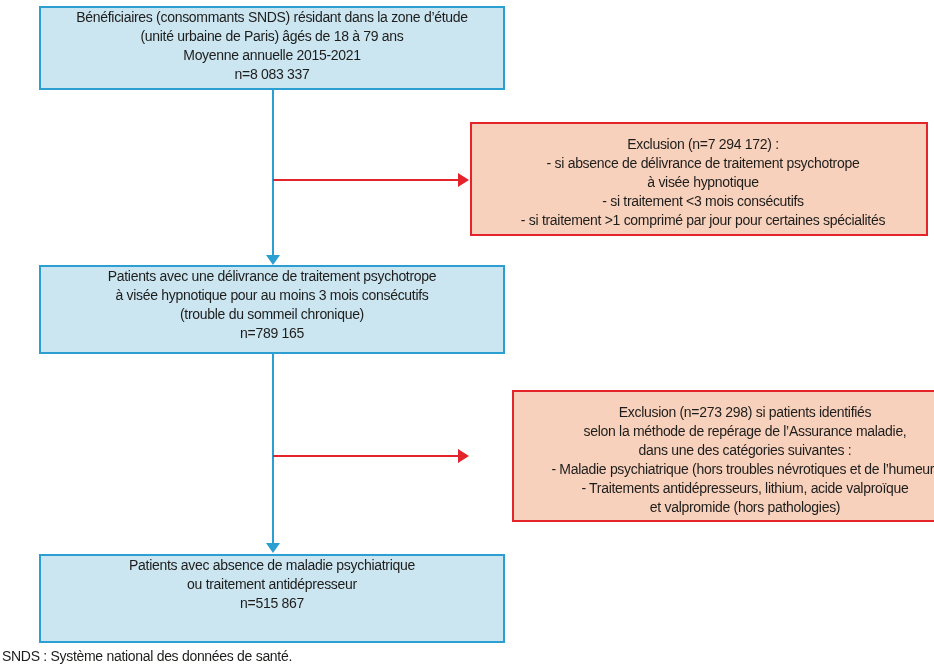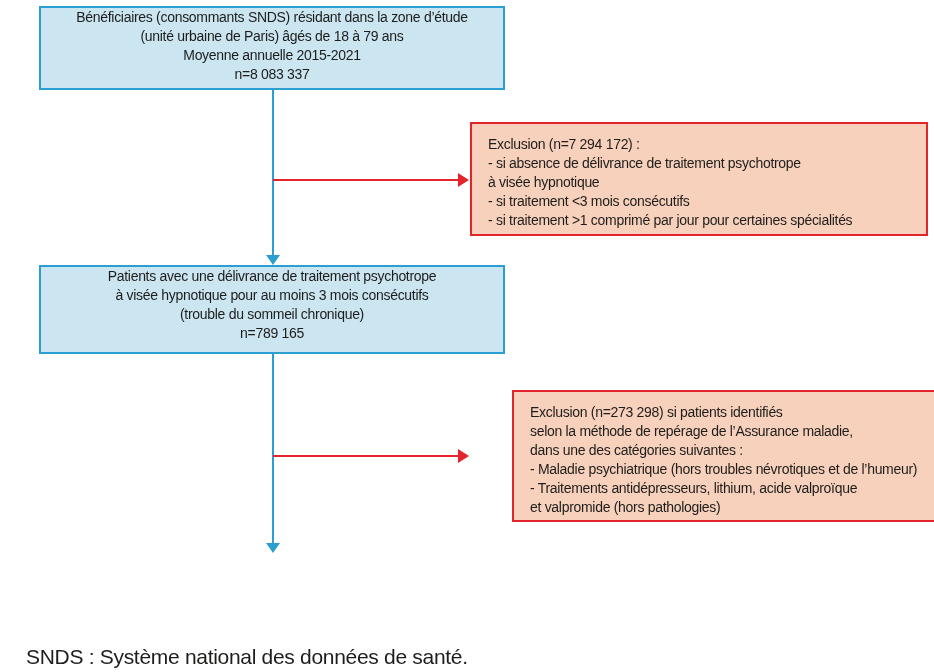--- a/index.html
+++ b/index.html
@@ -23,21 +23,21 @@
   .box.blue {
     background: var(--blue-fill);
     border: 2px solid var(--blue-border);
     display: flex;
     justify-content: center;
     text-align: center;
   }
   .box.red {
     background: var(--red-fill);
     border: 2px solid var(--red-border);
-    text-align: left;
+    text-align: center;
     padding: 11px 8px 0 16px;
   }
   .pop-box   { left: 39px;  top: 6px;   width: 466px; height: 84px;  }
   .coh-box   { left: 39px;  top: 265px; width: 466px; height: 89px;  }
   .fin-box   { left: 39px;  top: 554px; width: 466px; height: 89px;  }
   .exc1-box  { left: 470px; top: 122px; width: 458px; height: 114px; }
   .exc2-box  { left: 470px; top: 390px; width: 458px; height: 132px; margin-left: 42px; }
 
   .vline {
     position: absolute;
@@ -69,25 +69,24 @@
   .hhead.r1 { left: 458px; top: 173px; }
   .vline.a2 { left: 272px; top: 354px; height: 190px; }
   .vhead.a2 { left: 266px; top: 543px; }
   .hline.r2 { left: 273px; top: 455px; width: 186px; }
   .hhead.r2 { left: 458px; top: 449px; }
 
   .footnote {
     position: absolute;
     left: 2px;
     top: 647px;
-    font-size: 21px;
+    font-size: 14px;
     line-height: 19px;
     letter-spacing: -0.3px;
     color: #1d1d1b;
-    margin-left: 24px;
   }
 </style>
 </head>
 <body>
 
 <div class="canvas">
 
   <div class="box blue pop-box">
     <span class="txt">Bénéficiaires (consommants SNDS) résidant dans la zone d’étude
 (unité urbaine de Paris) âgés de 18 à 79 ans
@@ -124,16 +123,21 @@
 
   <div class="box red exc2-box">
     <span class="txt">Exclusion (n=273 298) si patients identifiés
 selon la méthode de repérage de l’Assurance maladie,
 dans une des catégories suivantes :
 - Maladie psychiatrique (hors troubles névrotiques et de l’humeur)
 - Traitements antidépresseurs, lithium, acide valproïque
 et valpromide (hors pathologies)</span>
   </div>
 
+  <div class="box blue fin-box">
+    <span class="txt">Patients avec absence de maladie psychiatrique
+ou traitement antidépresseur
+n=515 867</span>
+  </div>
 
   <div class="footnote">SNDS : Système national des données de santé.</div>
 
 </div>
 
 </body></html>

